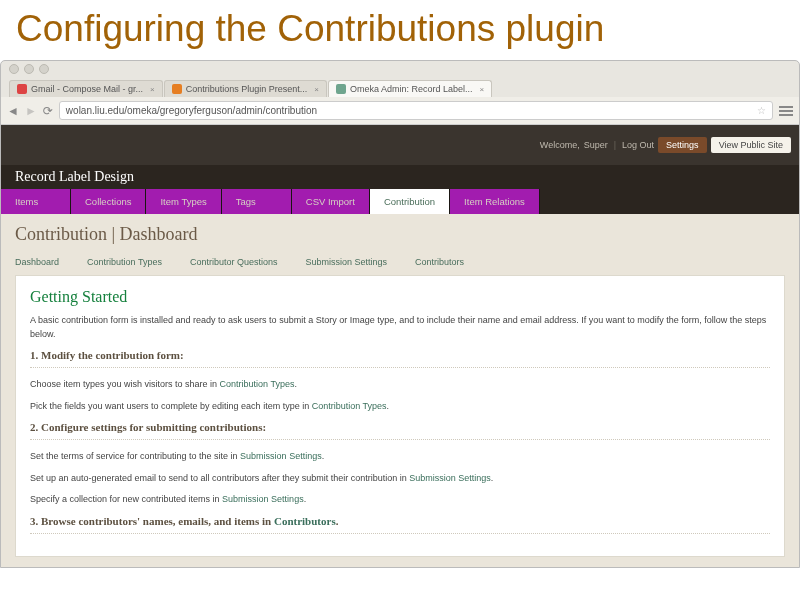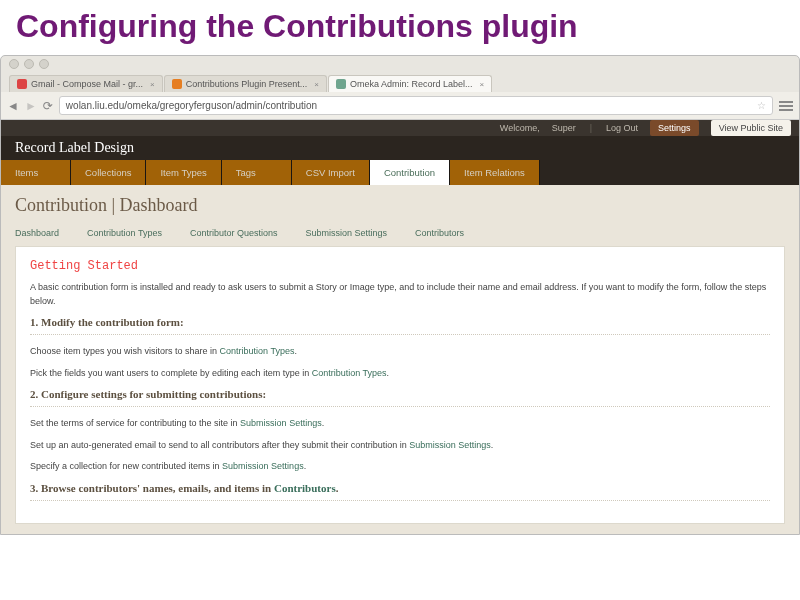--- a/index.html
+++ b/index.html
@@ -1,18 +1,18 @@
 <!DOCTYPE html>
 <html><head>
 <meta charset="utf-8">
 <style>
   * { box-sizing: border-box; margin: 0; padding: 0; }
   body { font-family: Arial, Helvetica, sans-serif; background: #fff; width: 800px; height: 600px; overflow: hidden; font-size: 11px; }
 
-  .slide-title { font-size: 32px; font-weight: 700; padding: 8px 16px 10px; color: #701a75; }
+  .slide-title { font-size: 37px; font-weight: 400; padding: 8px 16px 10px; color: #a16207; }
 
   .browser { border: 1px solid #bbb; border-radius: 5px 5px 0 0; background: #e8e6e0; }
   .window-controls { display: flex; align-items: center; padding: 3px 8px; gap: 5px; }
   .dot { width: 10px; height: 10px; border-radius: 50%; background: #d4d2cb; border: 1px solid #bcbab2; }
   .tabbar { display: flex; align-items: flex-end; padding: 0 8px; gap: 1px; height: 20px; }
   .tab { display: flex; align-items: center; gap: 4px; font-size: 9px; color: #555; padding: 3px 7px; background: #dedbd3; border-radius: 3px 3px 0 0; border: 1px solid #c9c6be; border-bottom: none; }
   .tab-active { background: #f9f8f5; }
   .fav { width: 10px; height: 10px; border-radius: 2px; background: #999; }
   .fav.gmail { background: #d44; }
   .fav.prof { background: #e67e22; }
@@ -21,41 +21,41 @@
 
   .urlbar-row { display: flex; align-items: center; padding: 4px 6px; gap: 6px; background: #f0eee8; border-bottom: 1px solid #ccc; }
   .navbtn { color: #888; font-size: 12px; }
   .urlbar { flex: 1; background: #fff; border: 1px solid #ccc; border-radius: 3px; padding: 3px 6px; font-size: 10px; color: #555; display: flex; align-items: center; justify-content: space-between; gap: 46px; }
   .star { color: #bbb; }
   .menu-icon { width: 14px; text-align: center; }
   .menu-icon span { display: block; height: 2px; background: #888; margin: 2px 0; }
 
   .viewport { background: #eae5da; }
 
-  .topbar { background: #3a342e; color: #bfb9ae; display: flex; justify-content: flex-end; align-items: center; padding: 0 8px; font-size: 9px; gap: 12px; }
+  .topbar { background: #3a342e; color: #bfb9ae; display: flex; justify-content: flex-end; align-items: center; padding: 12px 8px; font-size: 9px; gap: 4px; }
   .topbar a { color: #bfb9ae; text-decoration: none; }
   .topbar .sep { color: #6a645a; padding: 0 2px; }
   .btn-brown { background: #7a4a2a; color: #fff; padding: 3px 8px; border-radius: 2px; font-size: 9px; }
   .btn-white { background: #f5f2ea; color: #444; padding: 3px 8px; border-radius: 2px; font-size: 9px; }
 
   .sitebar { background: #2b251f; color: #fff; padding: 4px 14px; font-family: Georgia, serif; font-size: 14px; }
 
   .mainnav { display: flex; background: #2b251f; }
-  .mainnav .navitem { background: #a16207; color: #d6d0c4; font-size: 9.5px; padding: 7px 14px; border-right: 1px solid #1a1612; text-align: left; min-width: 70px; }
+  .mainnav .navitem { background: #a21caf; color: #d6d0c4; font-size: 9.5px; padding: 7px 14px; border-right: 1px solid #1a1612; text-align: left; min-width: 70px; }
   .mainnav .navitem.active { background: #fff; color: #4b6e5a; }
 
   .content-wrap { background: #eae5da; padding: 10px 14px; }
   .page-h1 { font-family: Georgia, serif; font-size: 18px; color: #6b5a47; font-weight: 400; margin-bottom: 10px; }
 
   .subnav { display: flex; gap: 28px; font-size: 9px; margin-bottom: 6px; padding: 2px 0; }
   .subnav div { color: #4a6e5d; }
 
   .panel { background: #fff; border: 1px solid #ddd9cd; padding: 12px 14px; }
 
-  .h-started { font-family: Liberation Mono, monospace; font-size: 12px; color: #ef4444; margin-bottom: 8px; }
+  .h-started { font-family: Liberation Serif, serif; font-size: 16px; color: #15803d; margin-bottom: 8px; }
   .panel p { font-size: 9px; color: #444; line-height: 1.5; margin-bottom: 8px; }
   .step-h { font-family: Georgia, serif; font-size: 11px; color: #5c5040; margin: 4px 0 6px; font-weight: bold; }
   .dotted { border-bottom: 1px dotted #cfc9bc; margin: 6px 0 10px; }
   .lk { color: #3a6e5b; }
 
 </style>
 </head>
 <body>
 
 <div class="slide-title">Configuring the Contributions plugin</div>

